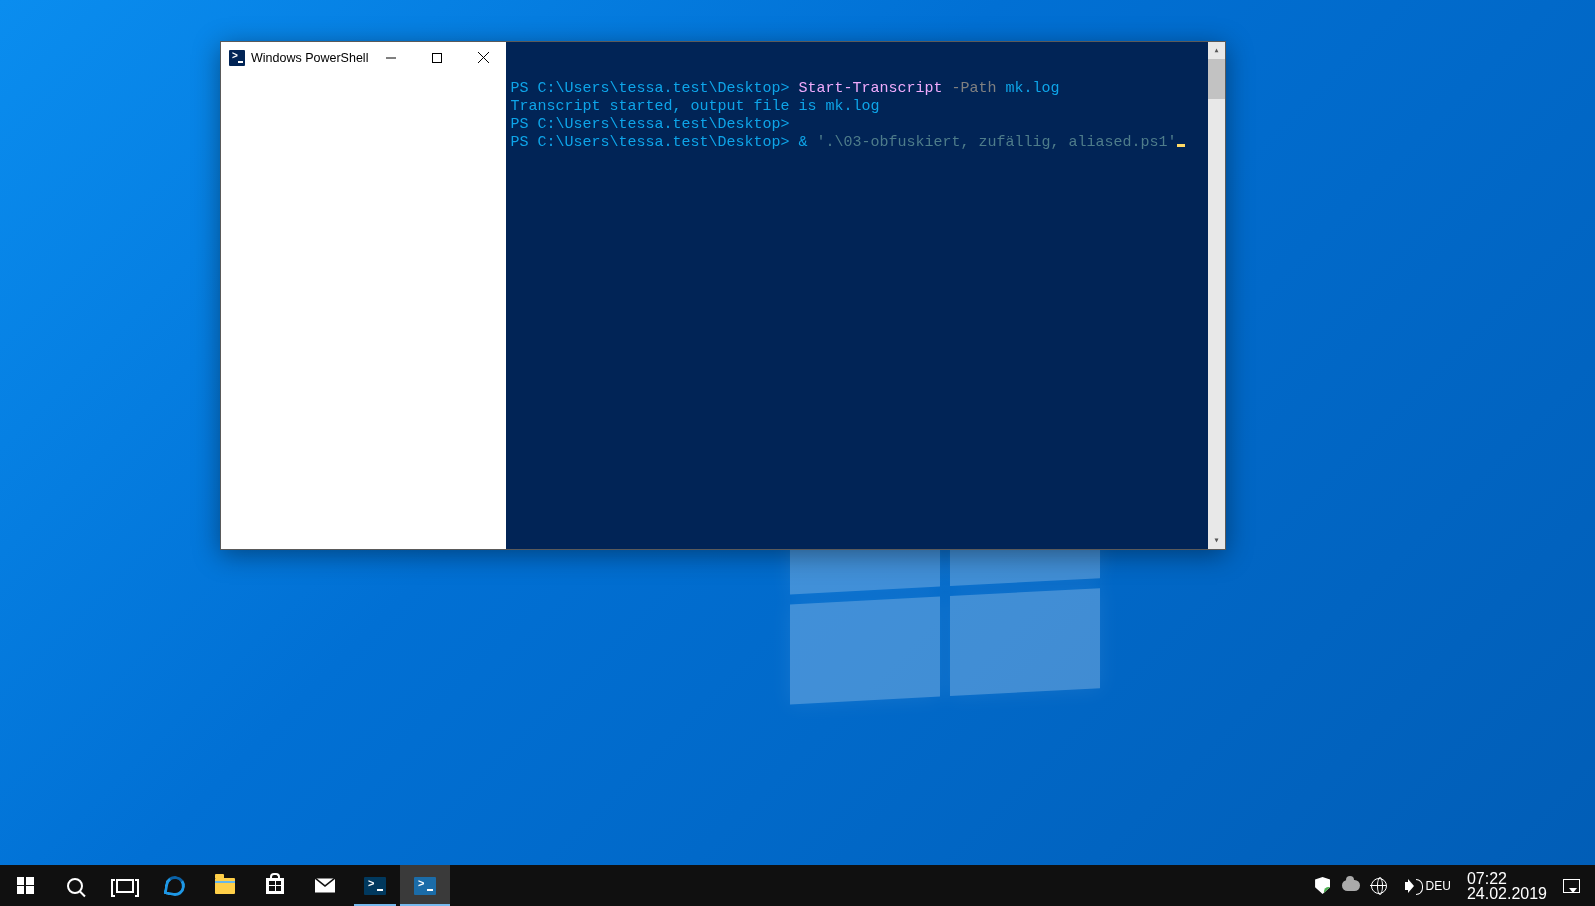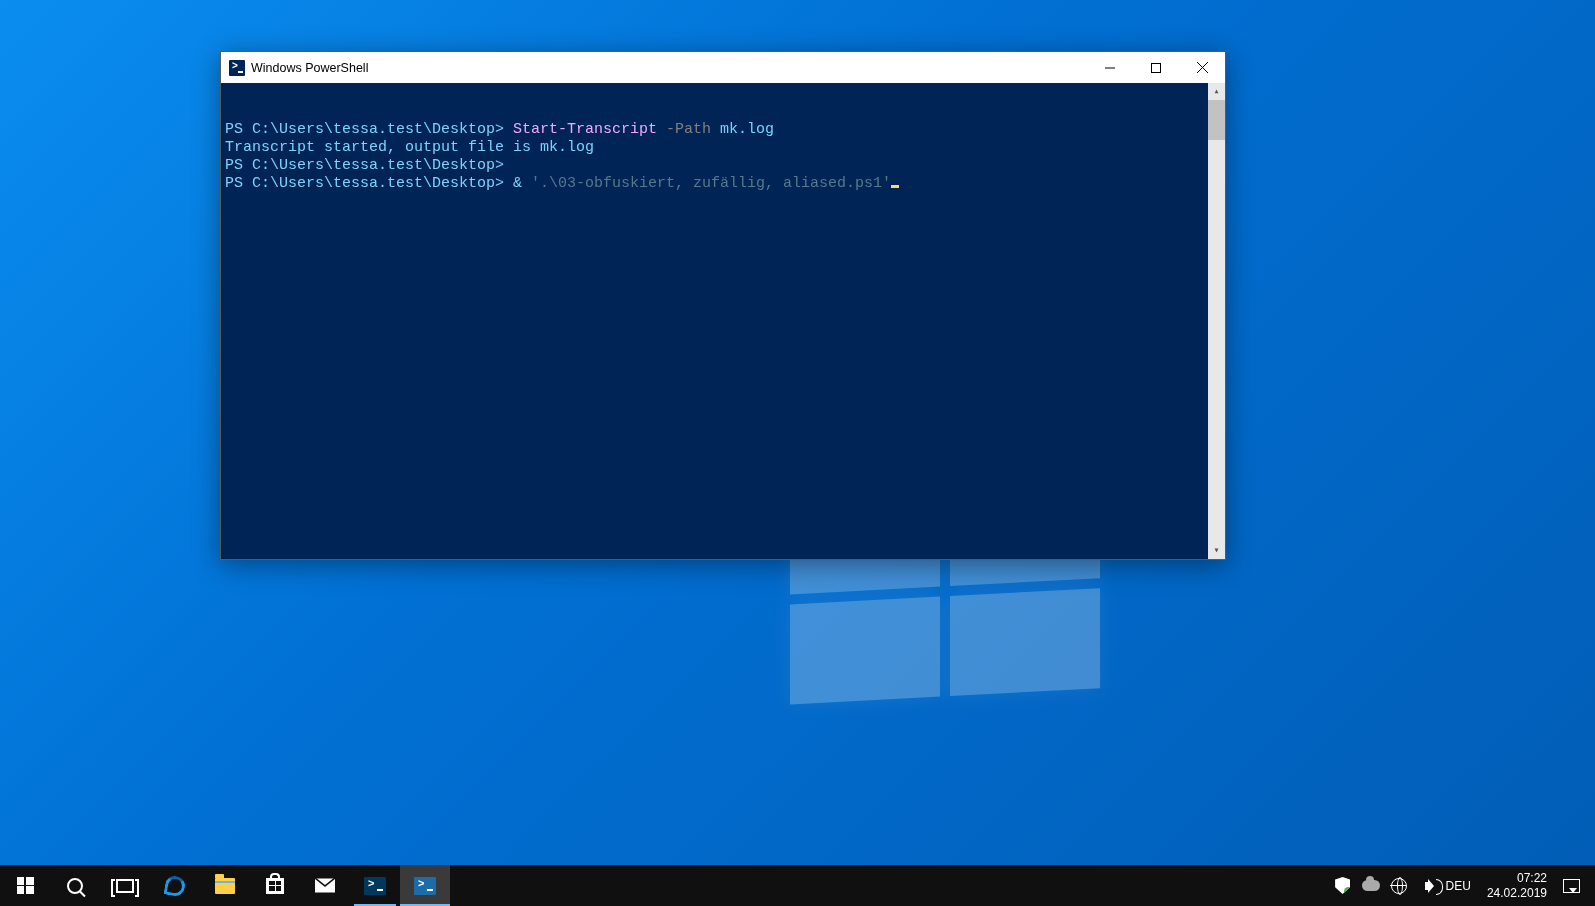--- a/index.html
+++ b/index.html
@@ -28,23 +28,22 @@
   .desktop-logo .q4 { left:160px; top:110px; width:150px; height:100px; }
 
   
   .window {
     position: absolute;
     left: 220px; top: 41px;
     width: 1006px; height: 509px;
     background: #fff;
     box-shadow: 0 5px 25px rgba(0,0,0,0.4);
     display: flex;
-    flex-direction: column;
+    flex-direction: row;
     border: 1px solid #5a5a5a;
-    margin-top: 10px;
   }
   .titlebar {
     height: 31px;
     background: #fff;
     display: flex;
     align-items: center;
     padding-left: 8px;
     font-size: 12.5px;
     color: #000;
   }
@@ -108,21 +107,21 @@
     color: #555;
   }
   .terminal-scroll .arrow { height: 17px; line-height: 17px; cursor: pointer; }
   .terminal-scroll .thumb {
     position: absolute;
     top: 17px; left: 0;
     width: 17px; height: 40px;
     background: #c2c2c2;
   }
   .line { white-space: pre; }
-  .c-white  { color: #7dd3fc; }
+  .c-white  { color: #0ea5e9; }
   .c-yellow { color: #f0abfc; }
   .c-gray   { color: #808080; }
   .c-dcyan  { color: #4e7c8a; }
   .cursor {
     display: inline-block;
     width: 8px; height: 3px;
     background: #ffd966;
     vertical-align: -1px;
   }
 
@@ -158,21 +157,21 @@
   .tb-item.active.running::after { left: 0; right: 0; }
   .taskbar-spacer { flex: 1; }
   .taskbar-right {
     display: flex;
     align-items: center;
     gap: 10px;
     padding: 16px 8px;
     font-size: 12px;
   }
   .tray-icon { width: 18px; display: flex; align-items: center; justify-content: center; cursor: pointer; }
-  .clock { text-align: right; line-height: 15px; font-size: 12px; padding: 0 6px; cursor: pointer; }
+  .clock { text-align: left; line-height: 15px; font-size: 16px; padding: 0 6px; cursor: pointer; }
   .notif { width: 24px; text-align: center; cursor: pointer; }
 
   
   .win-logo { width: 17px; height: 17px; display: grid; grid-template: 1fr 1fr / 1fr 1fr; gap: 1.5px; }
   .win-logo span { background: #fff; }
   .search-glass { width:16px; height:16px; border:2px solid #fff; border-radius:50%; position:relative; }
   .search-glass::after { content:""; position:absolute; width:7px; height:2px; background:#fff; bottom:-3px; right:-5px; transform:rotate(45deg); }
   .taskview { width:18px; height:14px; border:2px solid #fff; position:relative; }
   .taskview::before, .taskview::after { content:""; position:absolute; background:none; border:2px solid #fff; }
   .taskview::before { width:2px; height:14px; left:-7px; top:-2px; border-right:none;}

